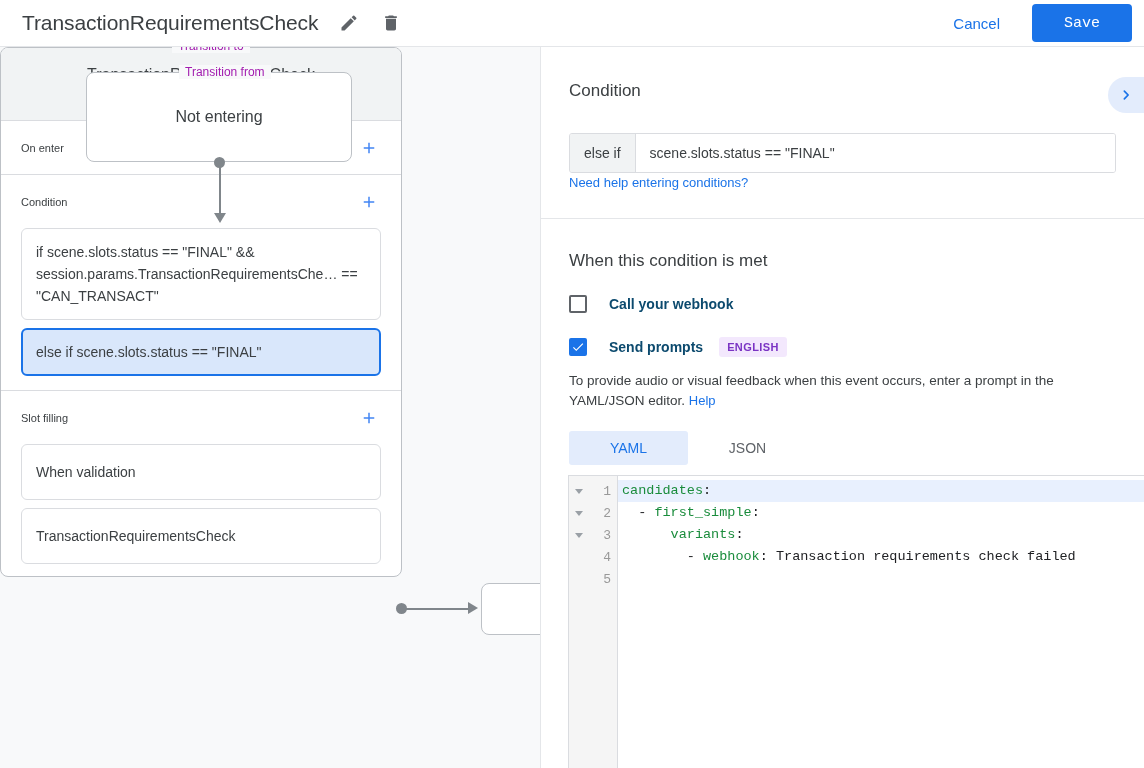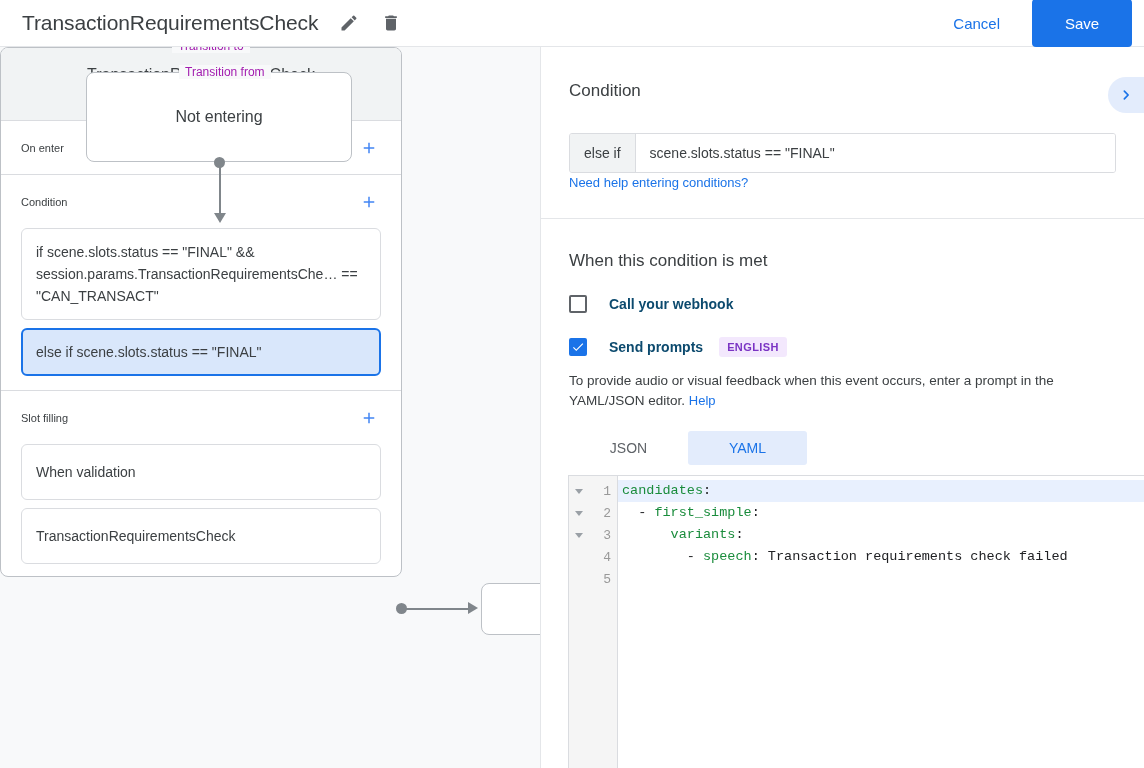--- a/index.html
+++ b/index.html
@@ -53,24 +53,24 @@
   }
   .save-btn {
     margin-left: 22px;
     margin-right: 12px;
     background: #1a73e8;
     color: #fff;
     font-size: 15px;
     font-weight: 500;
     border: none;
     border-radius: 4px;
-    height: 48px;
+    height: 38px;
     width: 100px;
     cursor: pointer;
-    font-family: Liberation Sans, sans-serif;
+    font-family: Liberation Mono, monospace;
   }
 
   
   .canvas {
     position: absolute;
     left: 0; top: 47px;
     width: 540px; height: 721px;
     background: #f8f9fa;
     overflow: hidden;
   }
@@ -541,22 +541,22 @@
       </span>
       <span class="cb-label">Send prompts</span>
       <span class="badge">ENGLISH</span>
     </div>
 
     <div class="desc">
       <span>To provide audio or visual feedback when this event occurs, enter a prompt in the YAML/JSON editor. </span><a class="link">Help</a>
     </div>
 
     <div class="tabs">
+      <div class="tab active">YAML</div>
       <div class="tab">JSON</div>
-      <div class="tab active">YAML</div>
     </div>
   </div>
 </div>
 
 <div class="editor">
   <div class="gutter" id="gutter">
       <div class="gutter-row">
         <span class="fold">
           <span class="tri"></span>
         </span>
@@ -580,16 +580,16 @@
       </div>
       <div class="gutter-row">
         <span class="fold"></span>
         <span class="lineno">5</span>
       </div>
     </div>
   <div class="code" id="code">
       <div class="code-line hl"><span class="tok-key">candidates</span><span class="tok-punct">:</span></div>
       <div class="code-line"><span class="tok-dash">  - </span><span class="tok-key">first_simple</span><span class="tok-punct">:</span></div>
       <div class="code-line"><span class="tok-dash">      </span><span class="tok-key">variants</span><span class="tok-punct">:</span></div>
-      <div class="code-line"><span class="tok-dash">        - </span><span class="tok-key">speech</span><span class="tok-punct">:</span><span class="tok-val"> Transaction requirements check failed</span></div>
+      <div class="code-line"><span class="tok-dash">        - </span><span class="tok-key">webhook</span><span class="tok-punct">:</span><span class="tok-val"> Transaction requirements check failed</span></div>
       <div class="code-line"></div>
     </div>
 </div>
 
 </body></html>

